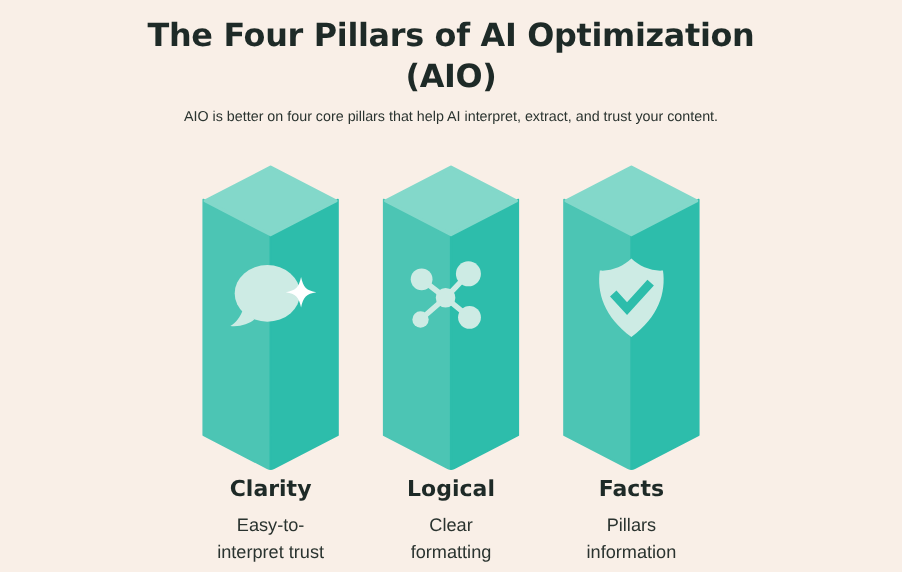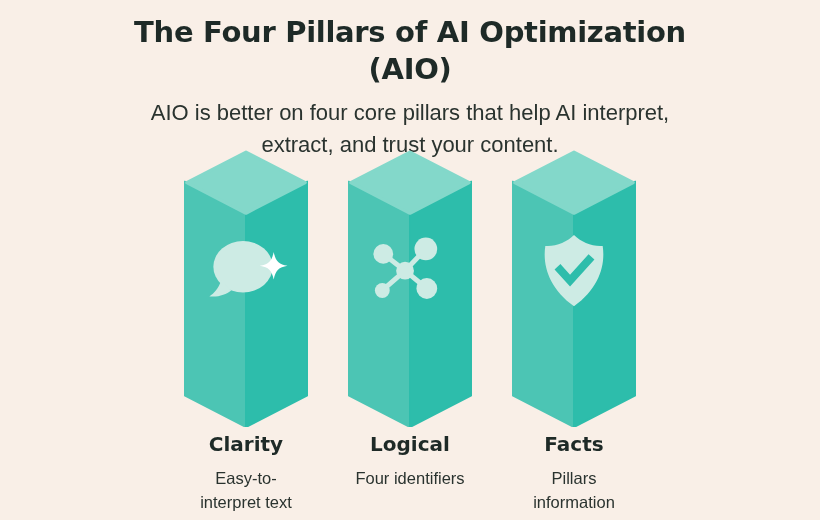--- a/index.html
+++ b/index.html
@@ -26,21 +26,21 @@
     font-size:29px;
     font-weight:800;
     line-height:1.28;
     letter-spacing:-0.3px;
     color:var(--ink);
   }
   .subtitle{
     margin:9px auto 0;
     max-width:570px;
     font-family:"Liberation Sans",sans-serif;
-    font-size:22px;
+    font-size:13px;
     line-height:1.45;
     color:var(--ink-soft);
   }
   .pillars-row{
     position:absolute;
     left:0;right:0;top:150px;
     display:flex;
     justify-content:center;
   }
   .pillar-col{
@@ -91,21 +91,21 @@
         <polygon class="face-left" points="0,32 62,64 62,280 0,248"></polygon>
         <polygon class="face-right" points="124,32 62,64 62,280 124,248"></polygon>
         <polygon class="face-top" points="62,2 122,33 62,64 2,33"></polygon>
         <g transform="translate(59,118)">
           <ellipse class="icon-mint" cx="0" cy="0" rx="30" ry="26"></ellipse>
           <path class="icon-mint" d="M -22,14 C -25,22 -29,27 -34,30 C -25,31 -17,28 -12,24 Z"></path>
           <path d="M 31,-15 C 33,-5.5 36,-2.5 45,-1 C 36,0.5 33,3.5 31,13 C 29,3.5 26,0.5 17,-1 C 26,-2.5 29,-5.5 31,-15 Z" fill="var(--sparkle)"></path>
         </g>
       </svg>
       <div class="pillar-title">Clarity</div>
-      <div class="pillar-desc">Easy-to-interpret text</div>
+      <div class="pillar-desc">Easy-to-interpret trust</div>
     </div>
 
 
     <div class="pillar-col">
       <svg class="pillar" viewBox="0 0 124 280">
         <polygon class="face-left" points="0,32 62,64 62,280 0,248"></polygon>
         <polygon class="face-right" points="124,32 62,64 62,280 124,248"></polygon>
         <polygon class="face-top" points="62,2 122,33 62,64 2,33"></polygon>
         <g transform="translate(57,122)">
           <line class="icon-stroke" x1="0" y1="0" x2="-22" y2="-17" stroke-width="5"></line>
@@ -113,21 +113,21 @@
           <line class="icon-stroke" x1="0" y1="0" x2="-23" y2="20" stroke-width="5"></line>
           <line class="icon-stroke" x1="0" y1="0" x2="22" y2="18" stroke-width="5"></line>
           <circle class="icon-mint" cx="0" cy="0" r="9"></circle>
           <circle class="icon-mint" cx="-22" cy="-17" r="10"></circle>
           <circle class="icon-mint" cx="21" cy="-22" r="11.5"></circle>
           <circle class="icon-mint" cx="-23" cy="20" r="7.5"></circle>
           <circle class="icon-mint" cx="22" cy="18" r="10.5"></circle>
         </g>
       </svg>
       <div class="pillar-title">Logical</div>
-      <div class="pillar-desc">Four identifiers</div>
+      <div class="pillar-desc">Clear formatting</div>
     </div>
 
     <div class="pillar-col">
       <svg class="pillar" viewBox="0 0 124 280">
         <polygon class="face-left" points="0,32 62,64 62,280 0,248"></polygon>
         <polygon class="face-right" points="124,32 62,64 62,280 124,248"></polygon>
         <polygon class="face-top" points="62,2 122,33 62,64 2,33"></polygon>
         <g transform="translate(62,122)">
           <path class="icon-mint" d="M 0,-36
             C 7,-29 19,-24 29,-25

